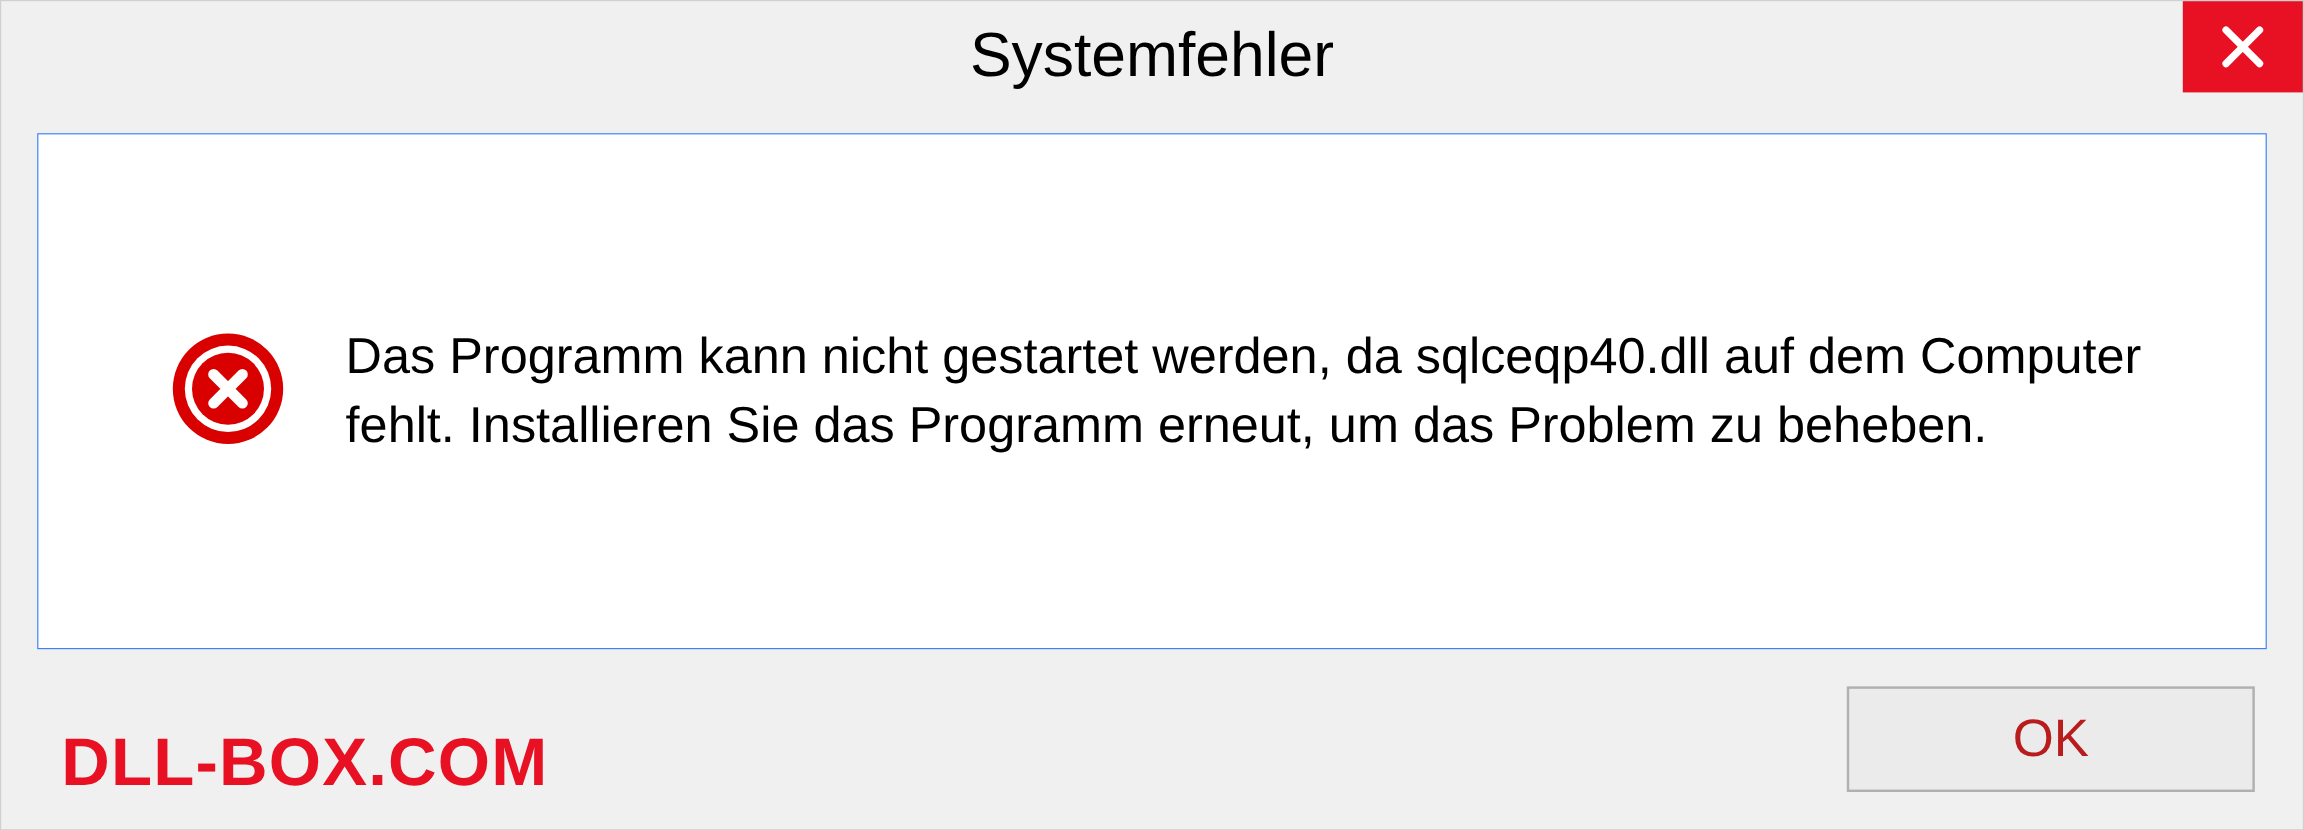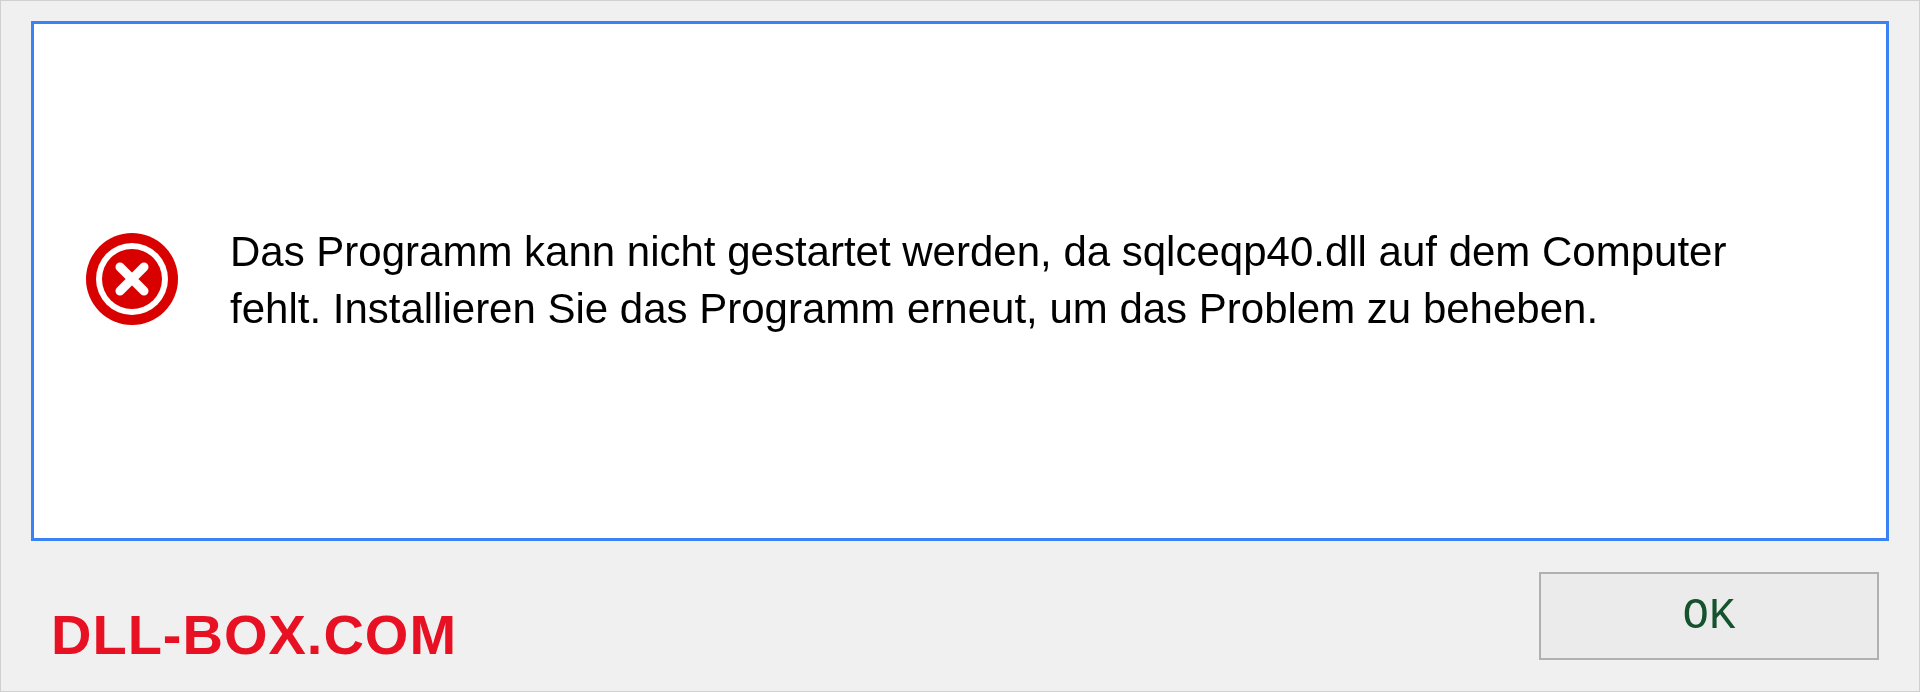--- a/index.html
+++ b/index.html
@@ -49,24 +49,24 @@
       cursor: pointer;
     }
     .close-btn svg {
       width: 44px;
       height: 44px;
     }
     .content-area {
       flex: 1;
       margin: 20px 30px 0 30px;
       background: #ffffff;
-      border: 3px solid #3b82f6;
+      border: 1px solid #3b82f6;
       display: flex;
       align-items: center;
-      padding: 60px 90px 60px 50px;
+      padding: 60px 90px 60px 110px;
     }
     .error-icon {
       flex-shrink: 0;
       margin-right: 50px;
     }
     .error-icon svg {
       width: 96px;
       height: 96px;
     }
     .message {
@@ -90,32 +90,40 @@
       font-family: Arial, sans-serif;
       margin-top: 36px;
     }
     .ok-button {
       width: 340px;
       height: 88px;
       background: #ebebeb;
       border: 2px solid #b0b0b0;
       font-size: 44px;
       font-weight: 400;
-      color: #14532d;
+      color: #b91c1c;
       cursor: pointer;
-      font-family: Liberation Mono, monospace;
+      font-family: Liberation Sans, sans-serif;
       display: flex;
       align-items: center;
       justify-content: center;
     }
   </style>
 </head>
 <body>
 
 <div class="dialog">
+  <div class="titlebar">
+    <div class="title">Systemfehler</div>
+    <div class="close-btn">
+      <svg viewBox="0 0 44 44">
+        <path d="M 8 8 L 36 36 M 36 8 L 8 36" stroke="#ffffff" stroke-width="6" stroke-linecap="round" fill="none"></path>
+      </svg>
+    </div>
+  </div>
 
   <div class="content-area">
     <div class="error-icon">
       <svg viewBox="0 0 96 96">
         <circle cx="48" cy="48" r="46" fill="#d90000"></circle>
         <circle cx="48" cy="48" r="36" fill="#ffffff"></circle>
         <circle cx="48" cy="48" r="30" fill="#d90000"></circle>
         <path d="M 36 36 L 60 60 M 60 36 L 36 60" stroke="#ffffff" stroke-width="9" stroke-linecap="round" fill="none"></path>
       </svg>
     </div>

